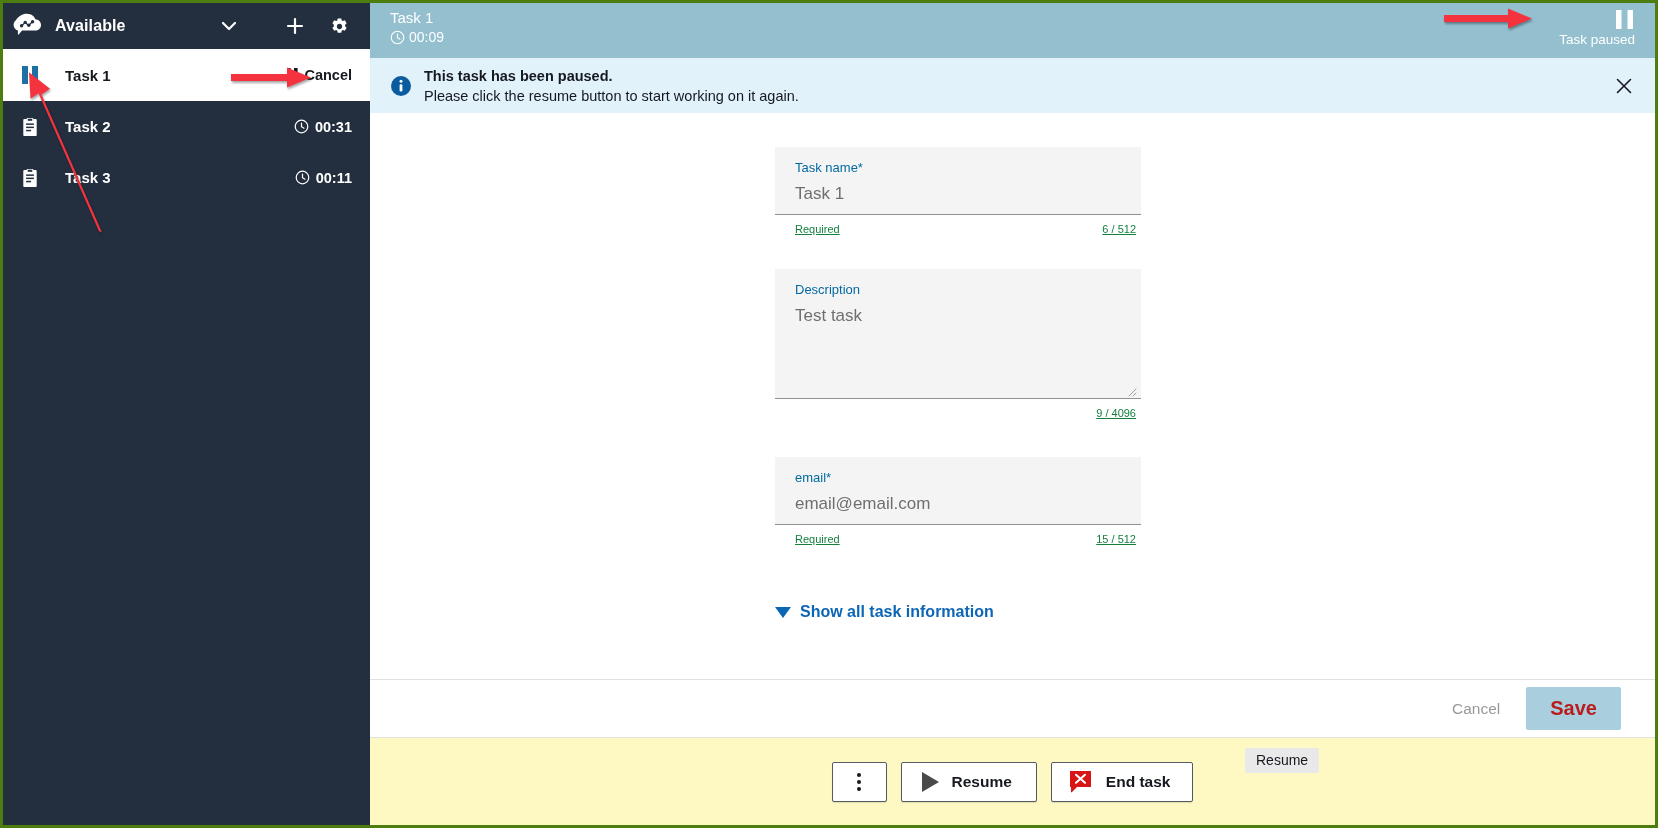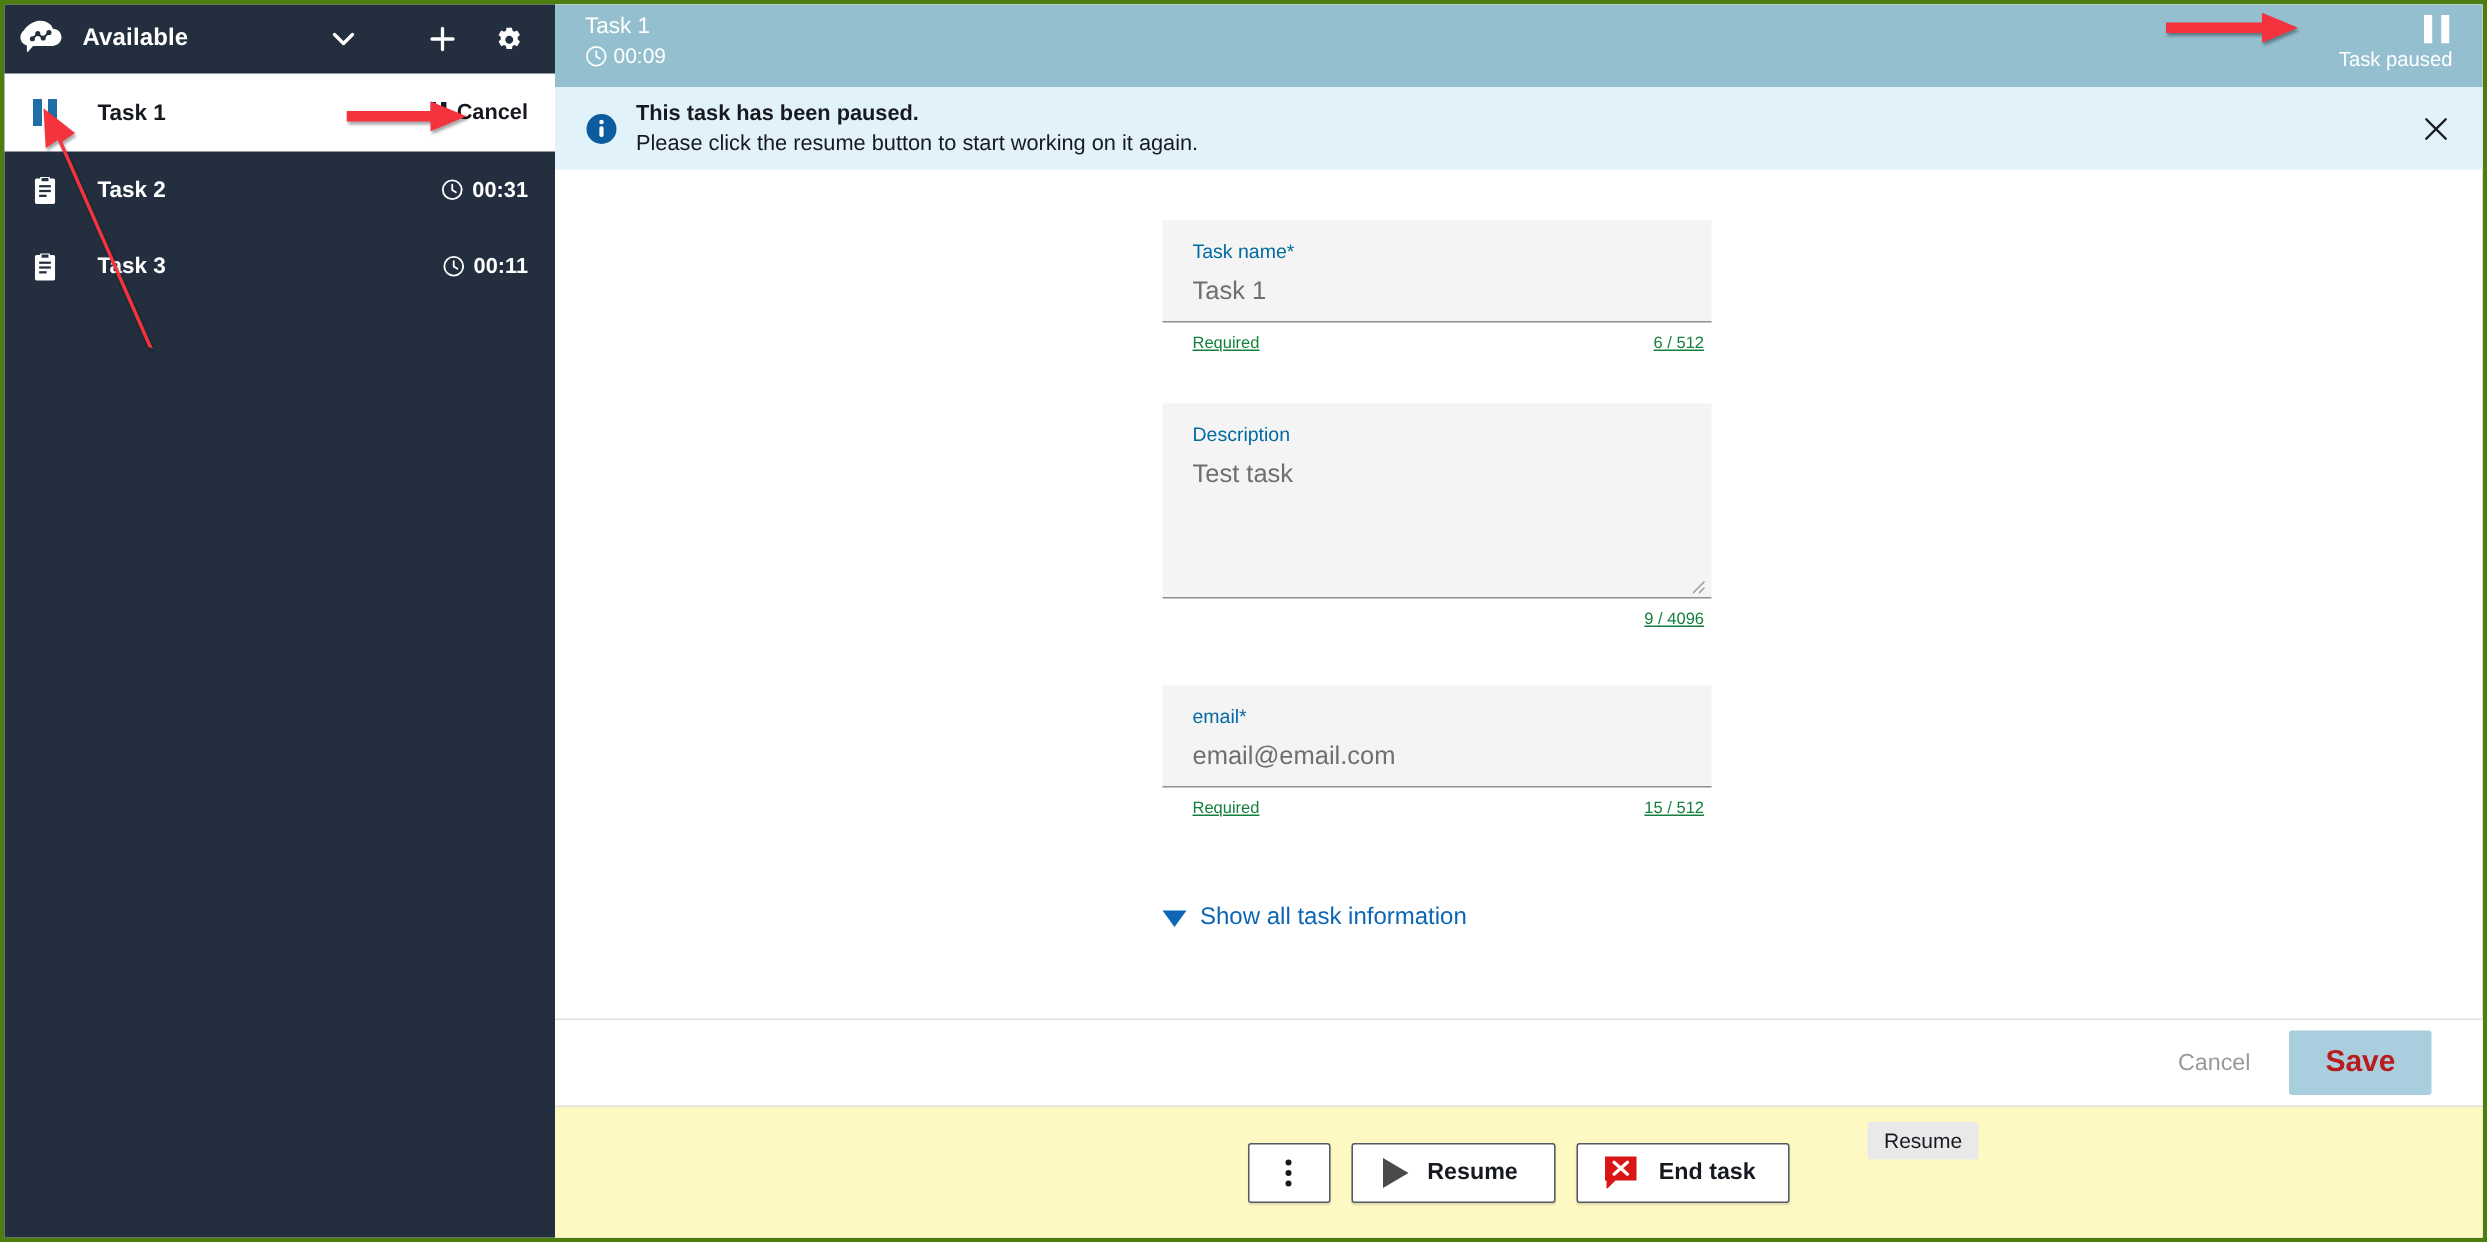--- a/index.html
+++ b/index.html
@@ -192,21 +192,21 @@
     color: #9b9b9b;
   }
 
   .show-all {
     margin-top: 58px;
     display: flex;
     align-items: center;
     gap: 9px;
     color: #0d66b5;
     font-size: 16px;
-    font-weight: 400;
+    font-weight: 700;
     cursor: pointer;
     width: max-content;
   }
   .caret-down {
     width: 0; height: 0;
     border-left: 8px solid transparent;
     border-right: 8px solid transparent;
     border-top: 11px solid #0d66b5;
   }
 

